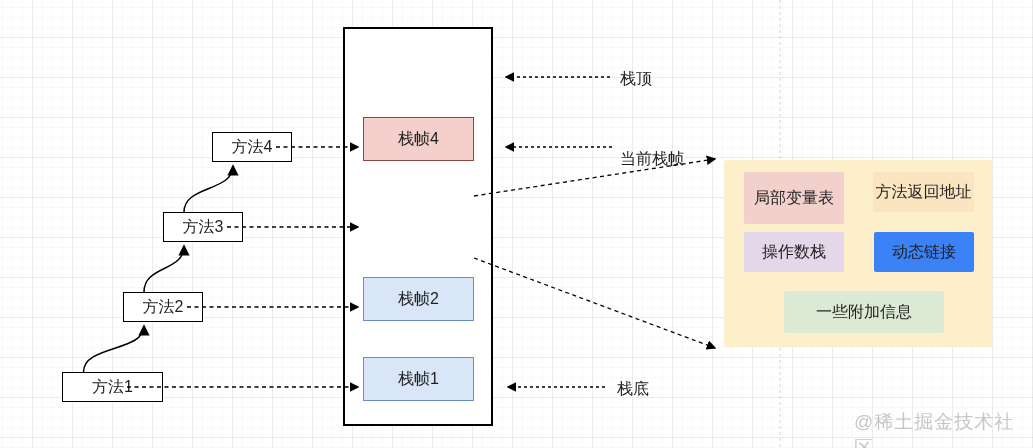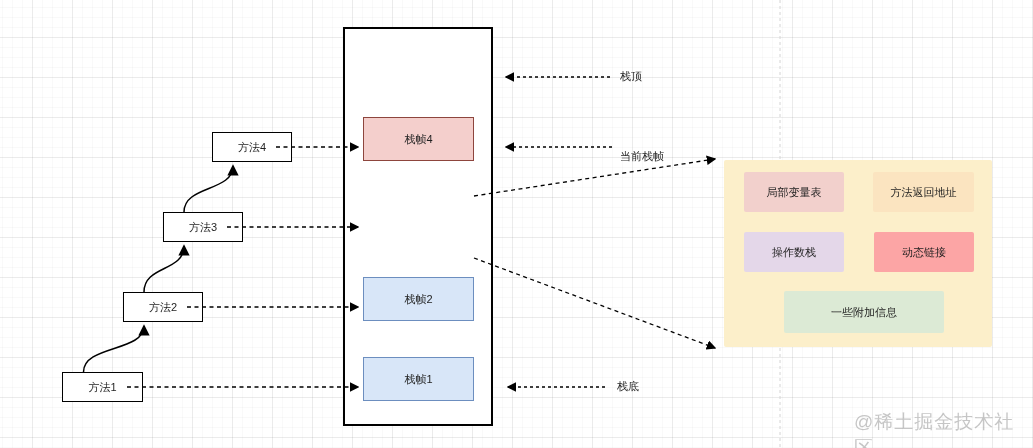--- a/index.html
+++ b/index.html
@@ -19,21 +19,21 @@
       linear-gradient(to bottom, rgba(0,0,0,0.025) 1px, transparent 1px);
     background-size:40px 40px,40px 40px,10px 10px,10px 10px;
     background-position:32px 37px,32px 37px,2px 7px,2px 7px;
   }
   svg.layer{position:absolute;left:0;top:0;pointer-events:none;}
   .under{z-index:1;}
   .over{z-index:3;}
 
   .abs{position:absolute;box-sizing:border-box;}
   .center{display:flex;align-items:center;justify-content:center;}
-  .txt{font-size:11px;color:#1f1f1f;white-space:nowrap;}
+  .txt{font-size:16px;color:#1f1f1f;white-space:nowrap;}
 
   .method-box{
     width:80px;height:30px;
     background:#ffffff;
     border:1.6px solid #000000;
     border-radius:0;
     z-index:2;
     margin-left:19px;
   }
   .stack-rect{
@@ -56,44 +56,44 @@
   }
   .side-label{z-index:2;}
 
   .detail-panel{
     left:724px;top:160px;width:268px;height:187px;
     background:#fcefca;
     border-radius:2px;
     z-index:2;
   }
   .cell{position:absolute;box-sizing:border-box;border-radius:2px;}
-  .cell-localvar{left:20px;top:12px;width:100px;height:40px;background:#f2d0cc;}
+  .cell-localvar{left:20px;top:12px;width:100px;height:52px;background:#f2d0cc;}
   .cell-retaddr{left:149px;top:12px;width:101px;height:40px;background:#fbe4c0;}
   .cell-operand{left:20px;top:72px;width:100px;height:40px;background:#e4d7e9;}
-  .cell-dynlink{left:150px;top:72px;width:100px;height:40px;background:#fca5a5;}
+  .cell-dynlink{left:150px;top:72px;width:100px;height:40px;background:#3b82f6;}
   .cell-extra{left:60px;top:131px;width:160px;height:42px;background:#dcead5;}
 
   .watermark{
     left:854px;top:409px;
     font-size:19px;
     color:rgba(120,120,120,0.42);
     letter-spacing:1px;
     z-index:2;
   }
 </style>
 </head>
 <body>
 
 <div class="canvas">
 
   <svg class="layer under" width="1033" height="448">
     <line x1="780" y1="0" x2="780" y2="448" stroke="#d4d4d4" stroke-width="1" stroke-dasharray="3 3"></line>
   </svg>
 
-  <div class="abs center method-box txt" style="left:43px;top:372px;width:81px;">
+  <div class="abs center method-box txt" style="left:43px;top:372px;width:101px;">
     <span>方法1</span>
   </div>
   <div class="abs center method-box txt" style="left:104px;top:292px;">
     <span>方法2</span>
   </div>
   <div class="abs center method-box txt" style="left:144px;top:212px;">
     <span>方法3</span>
   </div>
   <div class="abs center method-box txt" style="left:193px;top:132px;">
     <span>方法4</span>

